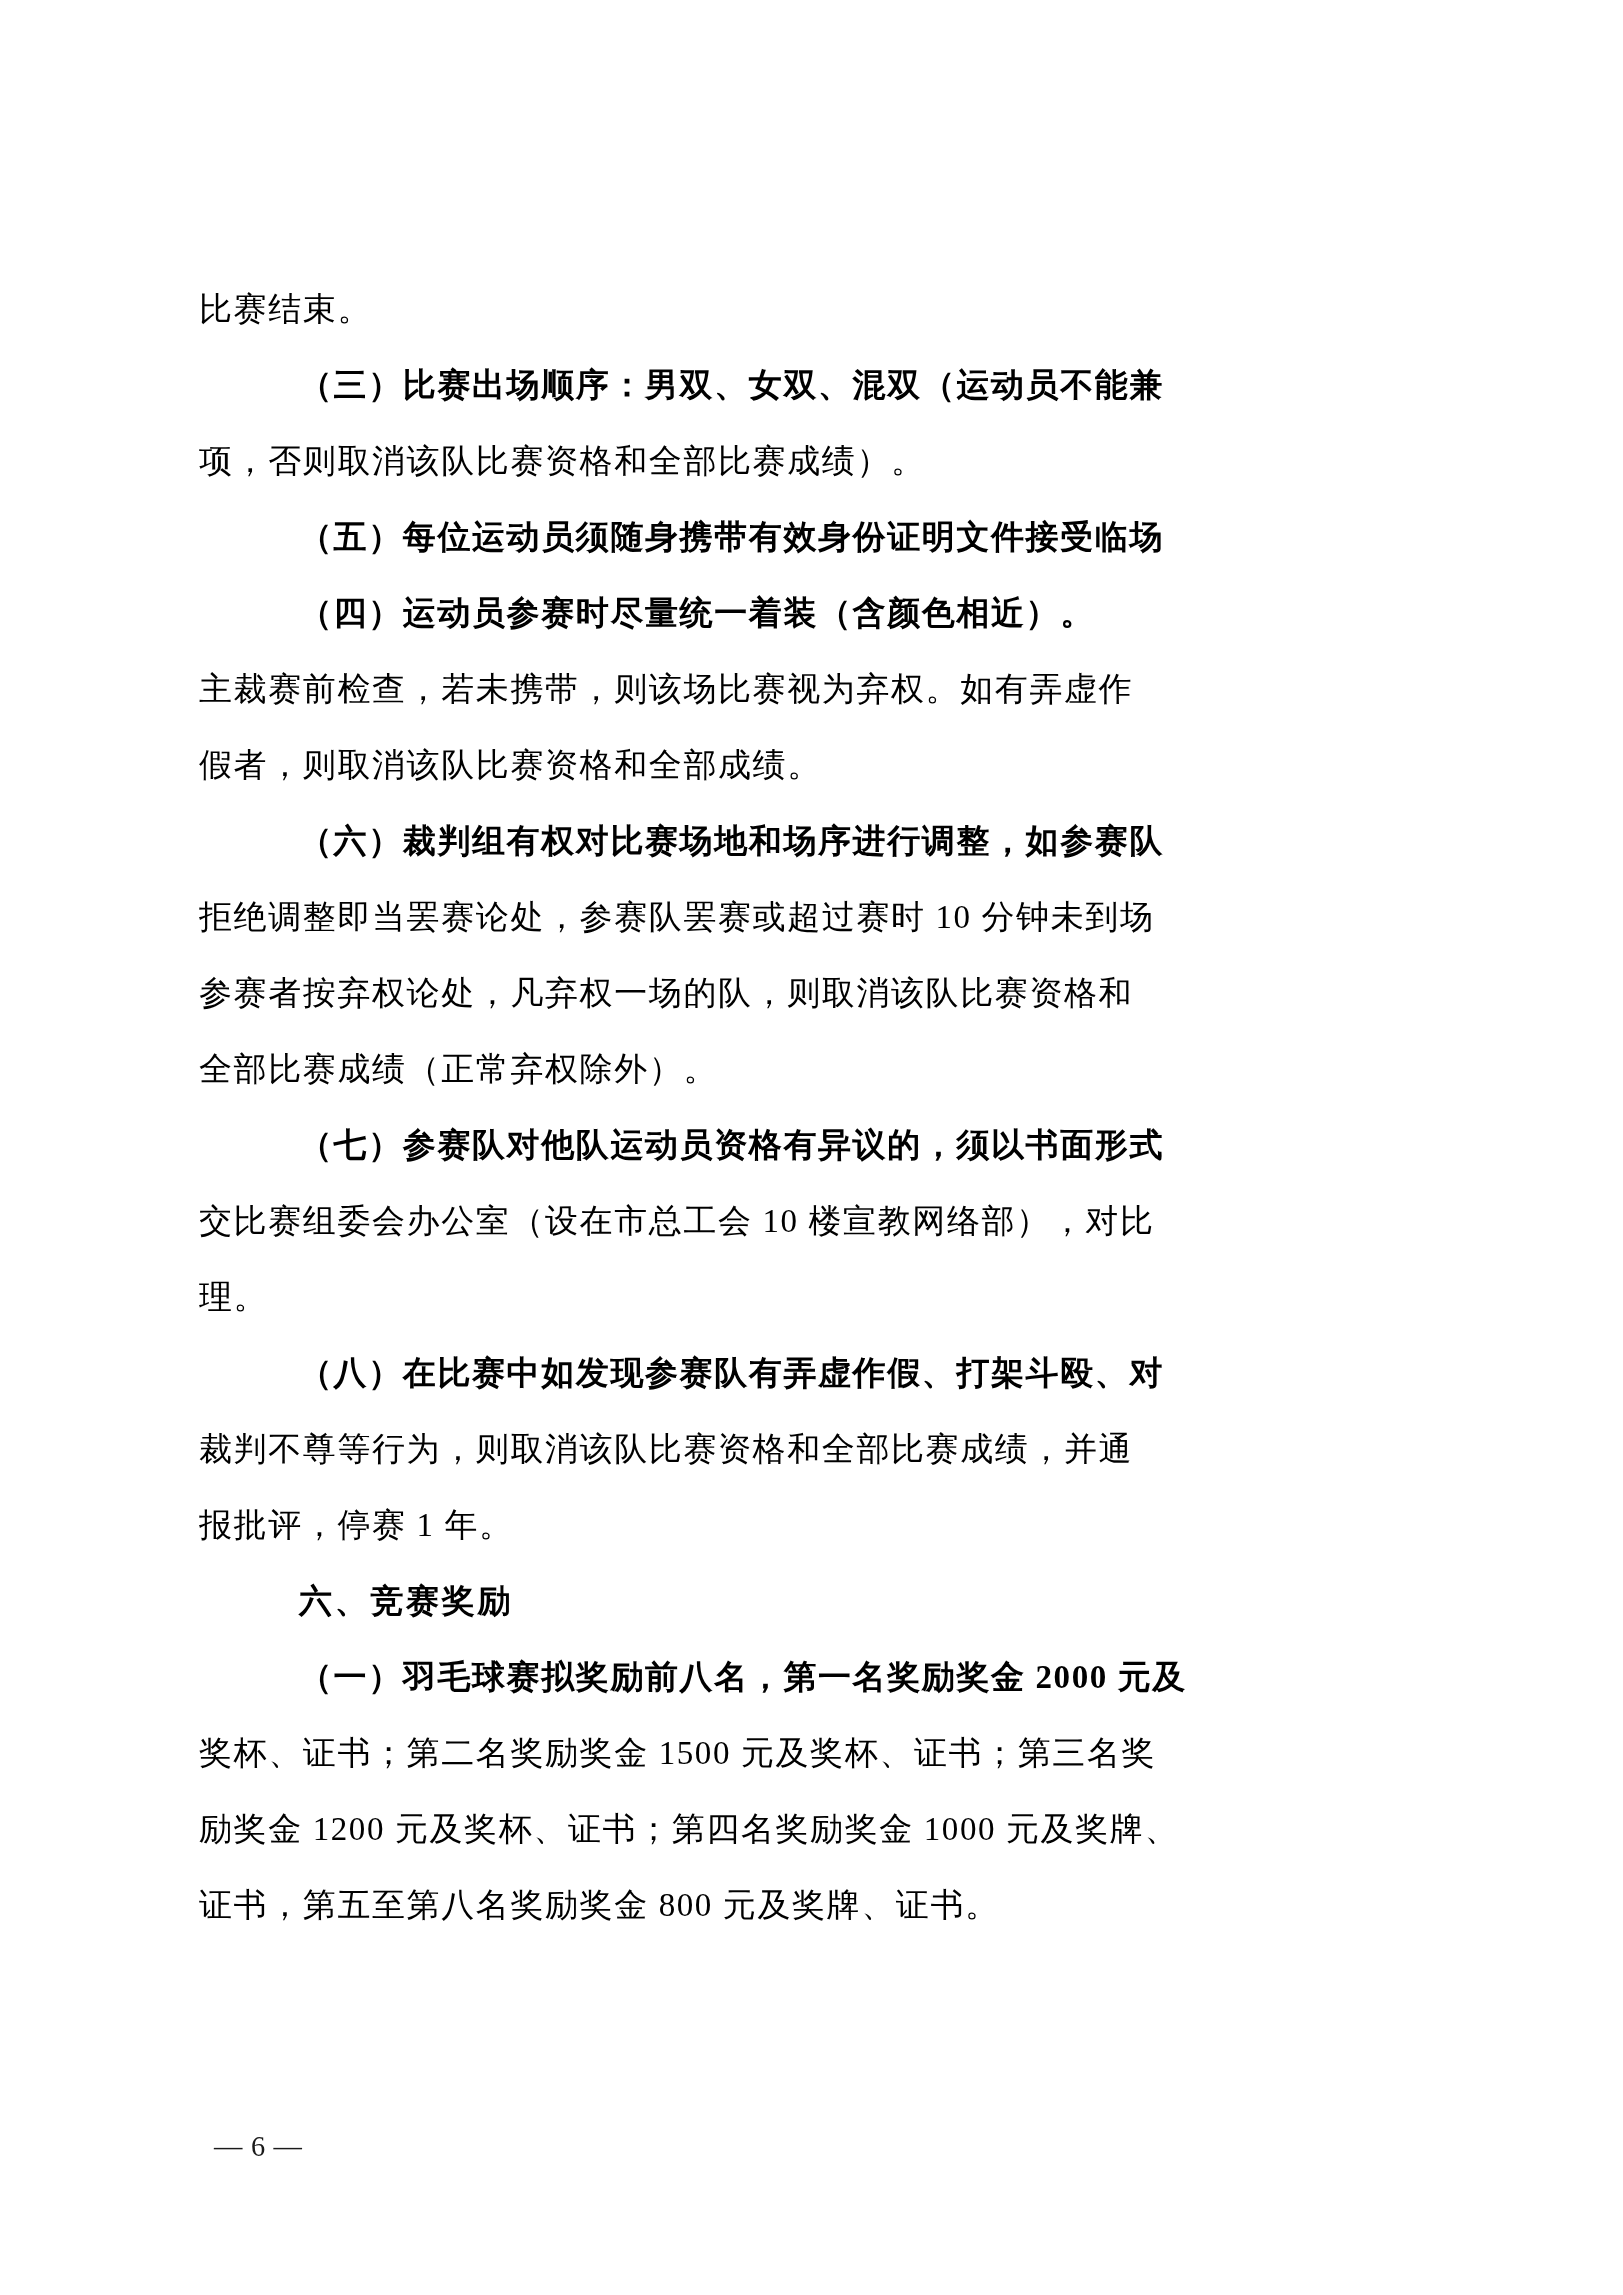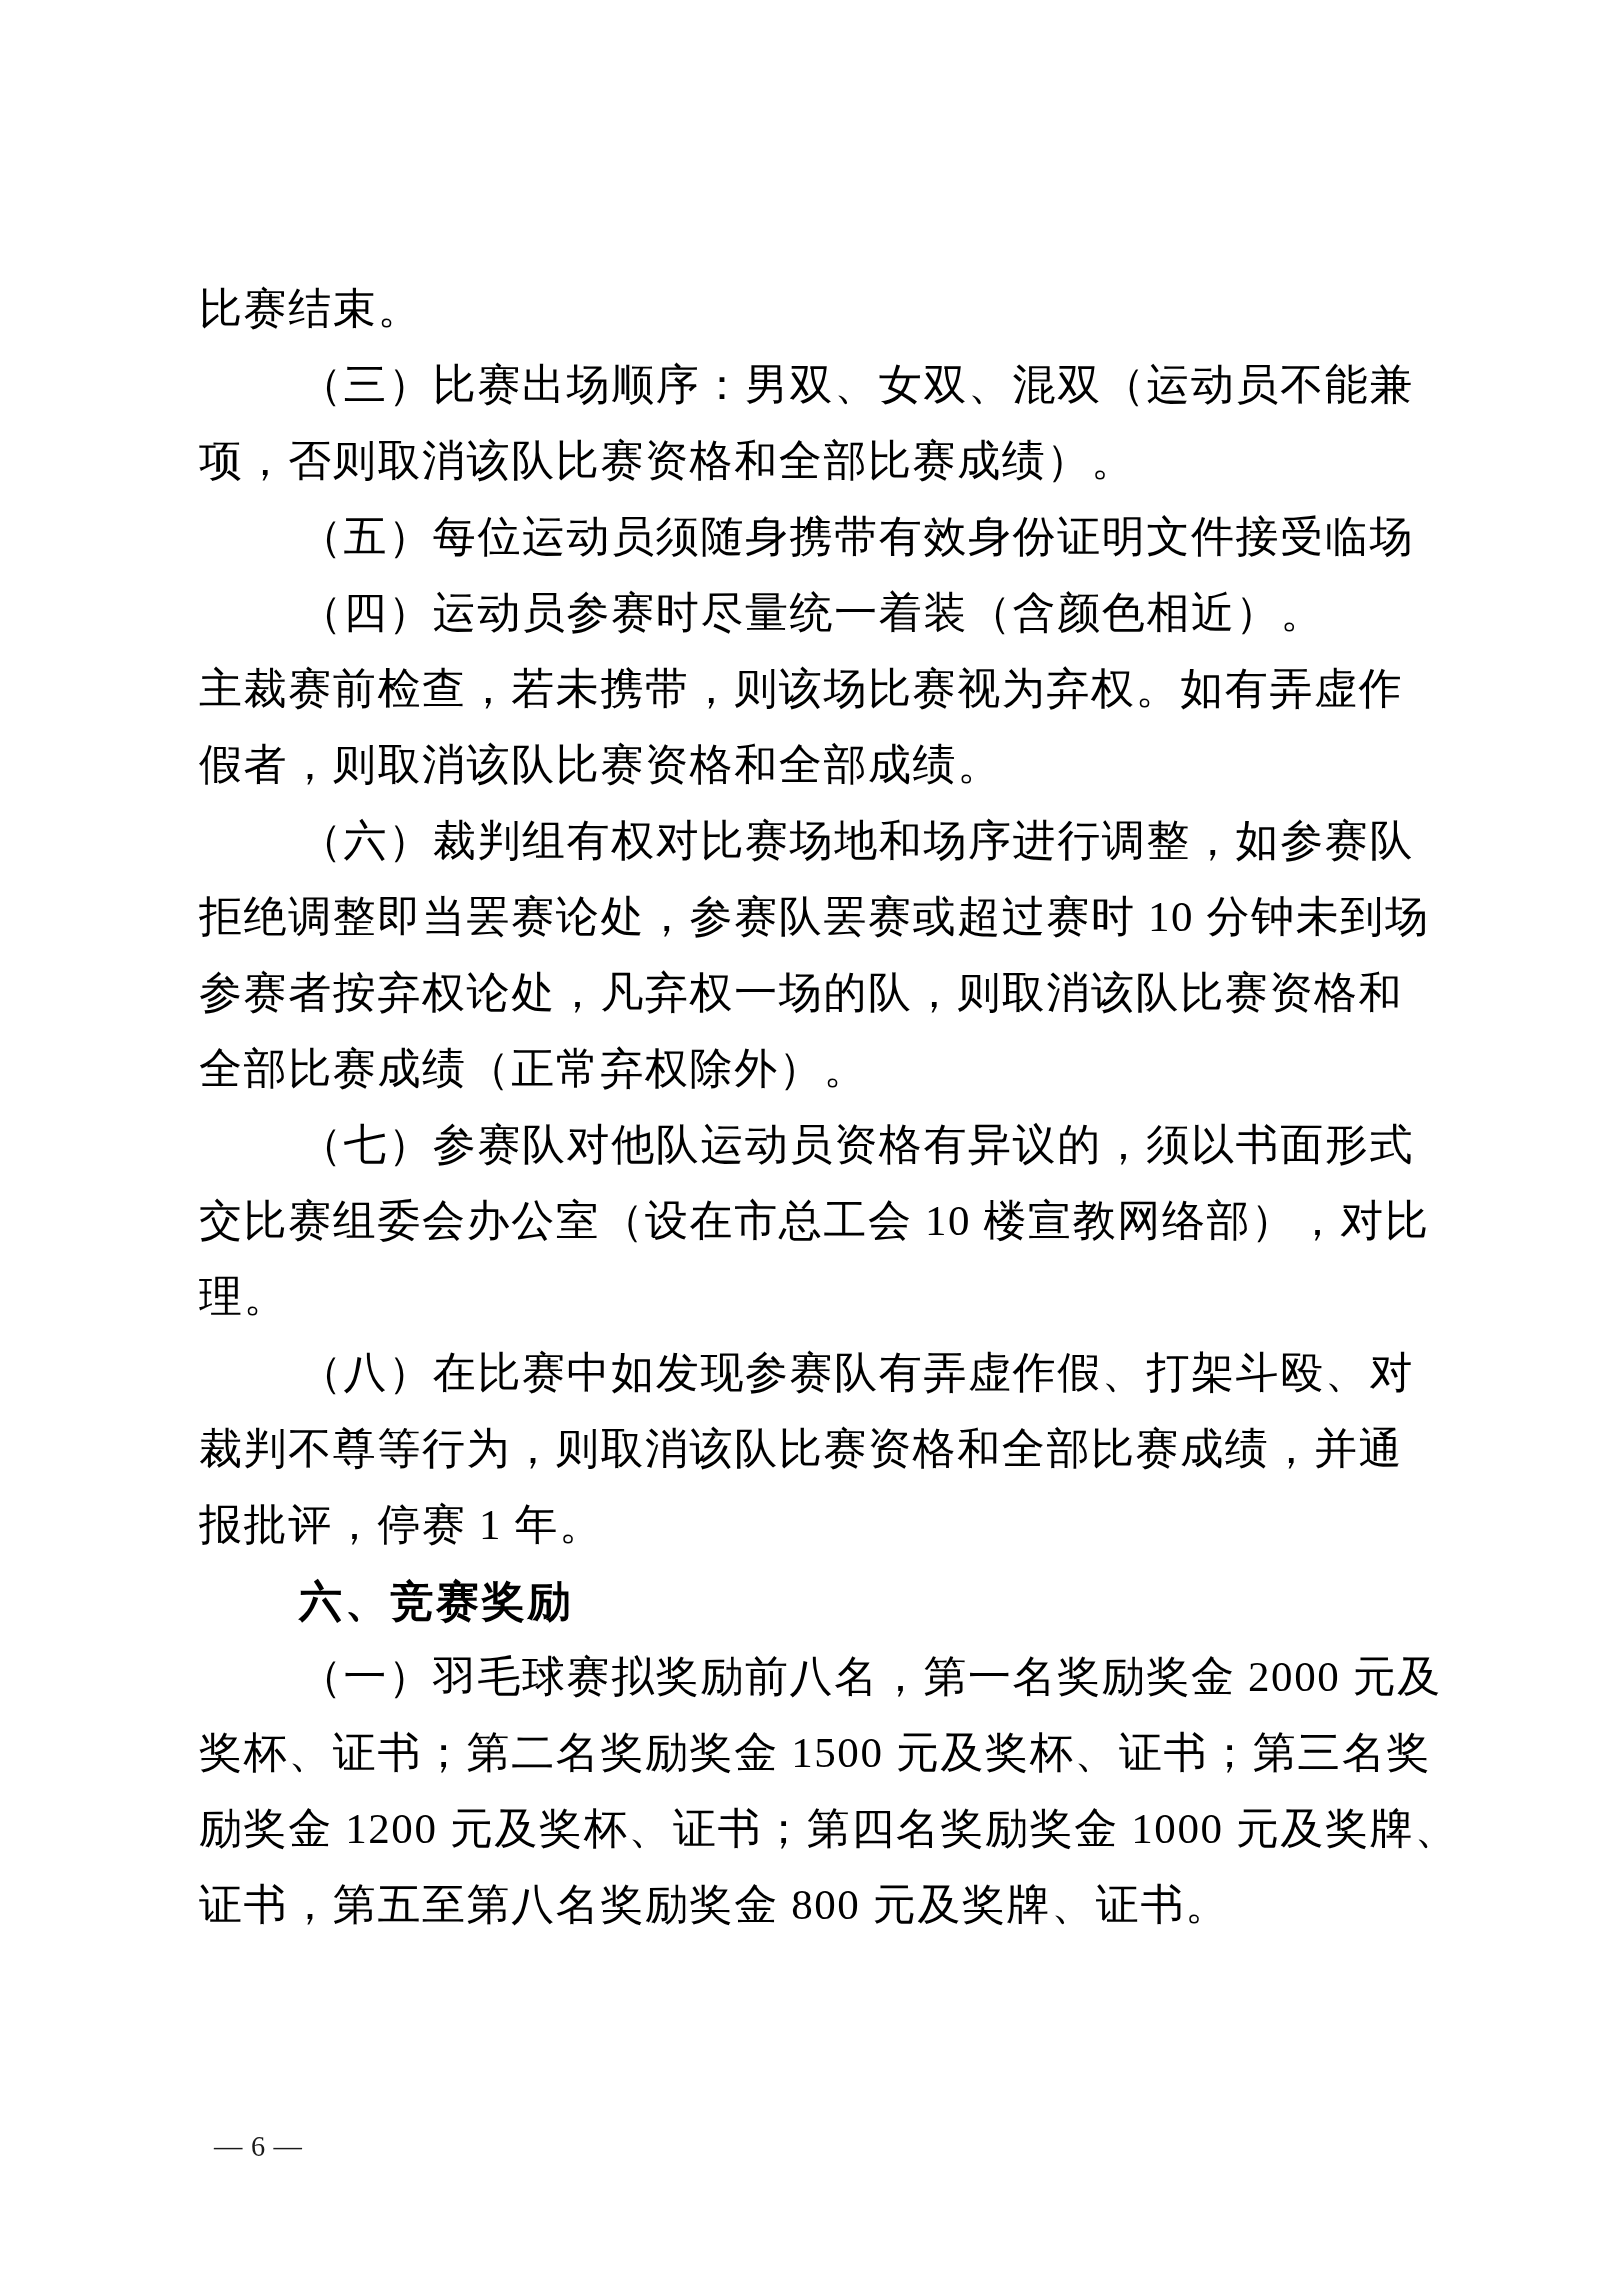--- a/index.html
+++ b/index.html
@@ -16,28 +16,29 @@
     font-family: "Liberation Serif", "DejaVu Serif", serif;
     overflow: hidden;
   }
   .text-block {
     position: absolute;
     left: 199px;
     top: 271px;
     width: 1195px;
   }
   .line {
-    font-size: 43px;
+    font-size: 33px;
     line-height: 76px;
     height: 76px;
     letter-spacing: 1.6px;
     white-space: nowrap;
   }
   .line.indent {
     text-indent: 100px;
+    font-weight: bold;
   }
   .line.bold {
     font-weight: bold;
     font-family: Liberation Sans, sans-serif;
     letter-spacing: 2.7px;
   }
   .footer {
     position: absolute;
     left: 214px;
     top: 2131px;

